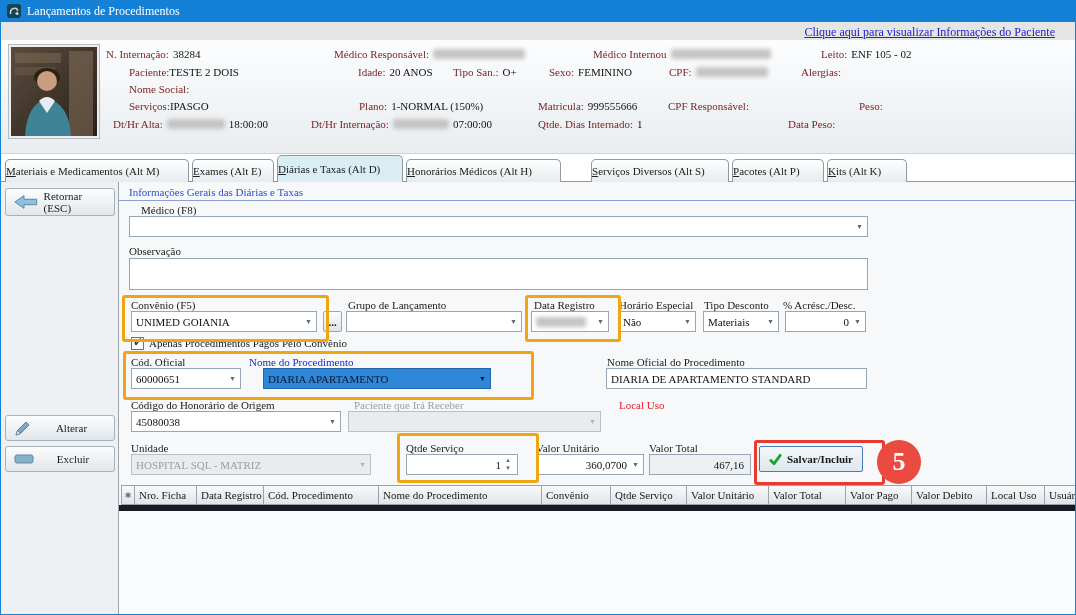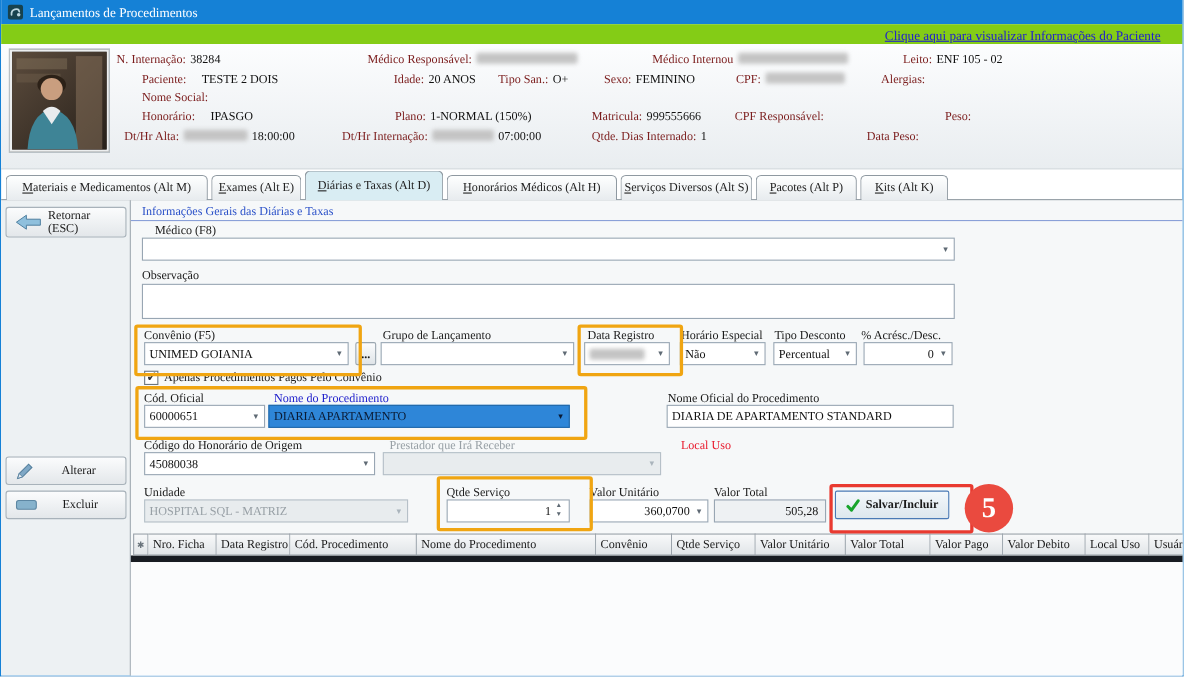--- a/index.html
+++ b/index.html
@@ -4,37 +4,37 @@
 <style>
   html,body{margin:0;padding:0;background:#d8dcdf;}
   .win{position:relative;width:1076px;height:615px;overflow:hidden;background:#ffffff;
        font-family:Liberation Serif, serif;font-size:11px;color:#1a1a1a;
        border:1px solid #1581d6;border-top:none;box-sizing:border-box;}
   .abs{position:absolute;white-space:nowrap;}
   
   .titlebar{position:absolute;left:0;top:0;width:100%;height:22px;background:#1581d6;color:#fff;
             display:flex;align-items:center;gap:6px;padding-left:6px;box-sizing:border-box;font-size:12px;}
   
-  .linkrow{position:absolute;left:0;top:22px;width:100%;height:18px;background:#84cc16;}
+  .linkrow{position:absolute;left:0;top:22px;width:100%;height:18px;background:#e5e5e5;}
   .plink{position:absolute;top:3px;right:20px;color:#2121cc;text-decoration:underline;font-size:12px;cursor:pointer;}
   
   .pheader{position:absolute;left:0;top:40px;width:100%;height:113px;
            background:linear-gradient(#fcfdfe,#e9edf0);border-bottom:1px solid #cdd4d9;}
   .ml{color:#7b1d1d;}
   .hv{color:#111;margin-left:4px;}
-  .hv.tight{margin-left:14px;}
+  .hv.tight{margin-left:0;}
   .blur{display:inline-block;height:10px;background:#c4c4c4;border-radius:2px;filter:blur(2px);
         vertical-align:-1px;margin-left:4px;}
   .photo{position:absolute;left:8px;top:45px;width:90px;height:93px;border:2px solid #eceeef;
          outline:1px solid #b4bcc1;box-sizing:border-box;background:#2e2620;}
   
   .tabstrip{position:absolute;left:4px;top:155px;height:27px;display:flex;align-items:flex-end;z-index:3;}
   .tab{height:23px;box-sizing:border-box;border:1px solid #8f99a1;border-bottom:none;
        border-radius:5px 5px 0 0;background:linear-gradient(#feffff,#e7ebee);
-       display:flex;align-items:center;justify-content:center;margin-right:3px;cursor:pointer;}
+       display:flex;align-items:center;margin-right:3px;cursor:pointer;}
   .tab.sel{height:27px;background:#d9edf3;z-index:4;}
   .tab-label{display:block;color:#222;}
   .tab-label::first-letter{text-decoration:underline;}
   .contentline{position:absolute;left:0;top:181px;width:100%;height:1px;background:#8f99a1;z-index:2;}
   
   .sidebar{position:absolute;left:0;top:182px;width:118px;height:433px;background:#edf1f3;
            border-right:1px solid #9aa4ac;box-sizing:border-box;}
   .panel{position:absolute;left:118px;top:182px;width:958px;height:433px;background:#f6f8f9;}
   .sectline{position:absolute;left:118px;top:200px;width:958px;height:1px;background:#8aa0d8;}
   .secttitle{color:#2b51c8;}
@@ -156,21 +156,21 @@
   </div>
   <div class="abs" style="left:800px;top:66px">
     <span class="ml">Alergias:</span>
   </div>
 
   <div class="abs" style="left:128px;top:83px">
     <span class="ml">Nome Social:</span>
   </div>
 
   <div class="abs" style="left:128px;top:100px">
-    <span class="ml">Honorário:</span><span class="hv tight">IPASGO</span>
+    <span class="ml">Serviços:</span><span class="hv tight">IPASGO</span>
   </div>
   <div class="abs" style="left:358px;top:100px">
     <span class="ml">Plano:</span><span class="hv">1-NORMAL (150%)</span>
   </div>
   <div class="abs" style="left:537px;top:100px">
     <span class="ml">Matricula:</span><span class="hv">999555666</span>
   </div>
   <div class="abs" style="left:667px;top:100px">
     <span class="ml">CPF Responsável:</span>
   </div>
@@ -197,21 +197,21 @@
       </div>
       <div class="tab" style="width: 82px;">
         <span class="tab-label">Exames (Alt E)</span>
       </div>
       <div class="tab sel" style="width: 126px;">
         <span class="tab-label">Diárias e Taxas (Alt D)</span>
       </div>
       <div class="tab" style="width: 155px;">
         <span class="tab-label">Honorários Médicos (Alt H)</span>
       </div>
-      <div class="tab" style="width: 120px;">
+      <div class="tab" style="width: 138px; margin-left: 27px;">
         <span class="tab-label">Serviços Diversos (Alt S)</span>
       </div>
       <div class="tab" style="width: 92px;">
         <span class="tab-label">Pacotes (Alt P)</span>
       </div>
       <div class="tab" style="width: 80px;">
         <span class="tab-label">Kits (Alt K)</span>
       </div>
     </div>
   <div class="contentline"></div>
@@ -258,50 +258,50 @@
   <div class="abs" style="left:533px;top:299px">Data Registro</div>
   <div class="field dd" style="left:530px;top:311px;width:78px">
       <span class="blur" style="width:50px;margin-left:0"></span>
     </div>
   <div class="abs" style="left:618px;top:299px">Horário Especial</div>
   <div class="field dd" style="left:617px;top:311px;width:78px">
       <span>Não</span>
     </div>
   <div class="abs" style="left:703px;top:299px">Tipo Desconto</div>
   <div class="field dd" style="left:702px;top:311px;width:76px">
-      <span>Percentual</span>
+      <span>Materiais</span>
     </div>
   <div class="abs" style="left:782px;top:299px">% Acrésc./Desc.</div>
   <div class="field dd ra" style="left:784px;top:311px;width:81px">
       <span>0</span>
     </div>
 
   <div class="cb checked">
       <span class="tick">✓</span>
     </div>
   <div class="abs" style="left:148px;top:337px">Apenas Procedimentos Pagos Pelo Convênio</div>
 
   <div class="abs" style="left:130px;top:356px">Cód. Oficial</div>
   <div class="field dd" style="left:130px;top:368px;width:110px">
       <span>60000651</span>
     </div>
   <div class="abs bluelbl" style="left:248px;top:356px">Nome do Procedimento</div>
-  <div class="field dd seld" style="left:243px;top:368px;width:274px">
+  <div class="field dd seld" style="left:262px;top:368px;width:228px">
       <span>DIARIA APARTAMENTO</span>
     </div>
   <div class="abs" style="left:606px;top:356px">Nome Oficial do Procedimento</div>
   <div class="field" style="left:605px;top:368px;width:261px">
       <span>DIARIA DE APARTAMENTO STANDARD</span>
     </div>
 
   <div class="abs" style="left:130px;top:399px">Código do Honorário de Origem</div>
   <div class="field dd" style="left:130px;top:411px;width:210px">
       <span>45080038</span>
     </div>
-  <div class="abs graylbl" style="left:353px;top:399px">Prestador que Irá Receber</div>
+  <div class="abs graylbl" style="left:353px;top:399px">Paciente que Irá Receber</div>
   <div class="field dd disabled" style="left:347px;top:411px;width:253px"></div>
   <div class="abs redlbl" style="left:618px;top:399px">Local Uso</div>
 
   <div class="abs" style="left:130px;top:442px">Unidade</div>
   <div class="field dd disabled" style="left:130px;top:454px;width:240px">
       <span>HOSPITAL SQL - MATRIZ</span>
     </div>
   <div class="abs" style="left:405px;top:442px">Qtde Serviço</div>
   <div class="field ra" style="left:405px;top:454px;width:112px">
     <span>1</span>
@@ -309,21 +309,21 @@
         <span>▲</span>
         <span>▼</span>
       </span>
   </div>
   <div class="abs" style="left:535px;top:442px">Valor Unitário</div>
   <div class="field dd ra" style="left:535px;top:454px;width:108px">
       <span>360,0700</span>
     </div>
   <div class="abs" style="left:648px;top:442px">Valor Total</div>
   <div class="field ra ro" style="left:648px;top:454px;width:102px;padding-right:6px">
-      <span>505,28</span>
+      <span>467,16</span>
     </div>
   <div class="salvar">
     <svg width="13" height="13" viewBox="0 0 14 14">
       <path d="M2 8 L5.5 11.5 L12 2.5" stroke="#18a52c" stroke-width="3" fill="none" stroke-linecap="round" stroke-linejoin="round"></path>
     </svg>
     <span>Salvar/Incluir</span>
   </div>
 
   <div class="obox" style="left:121px;top:295px;width:201px;height:41px"></div>
   <div class="obox" style="left:524px;top:295px;width:90px;height:41px"></div>

